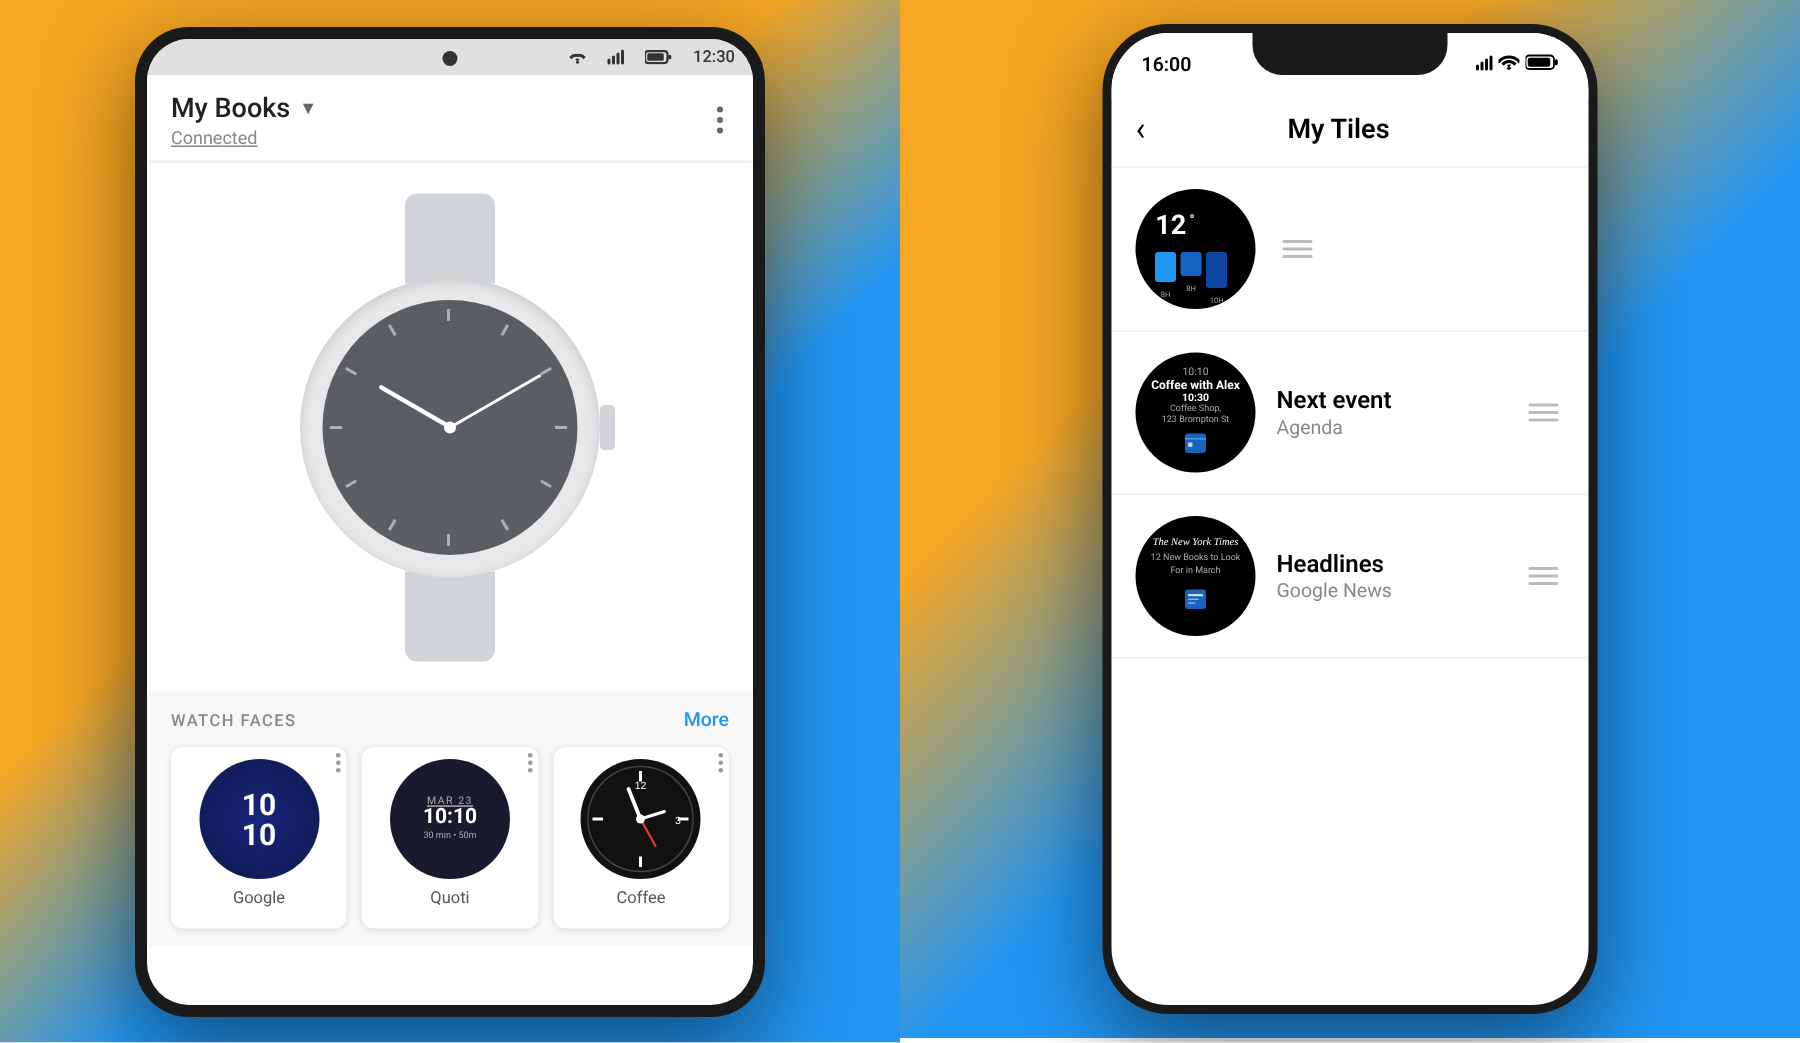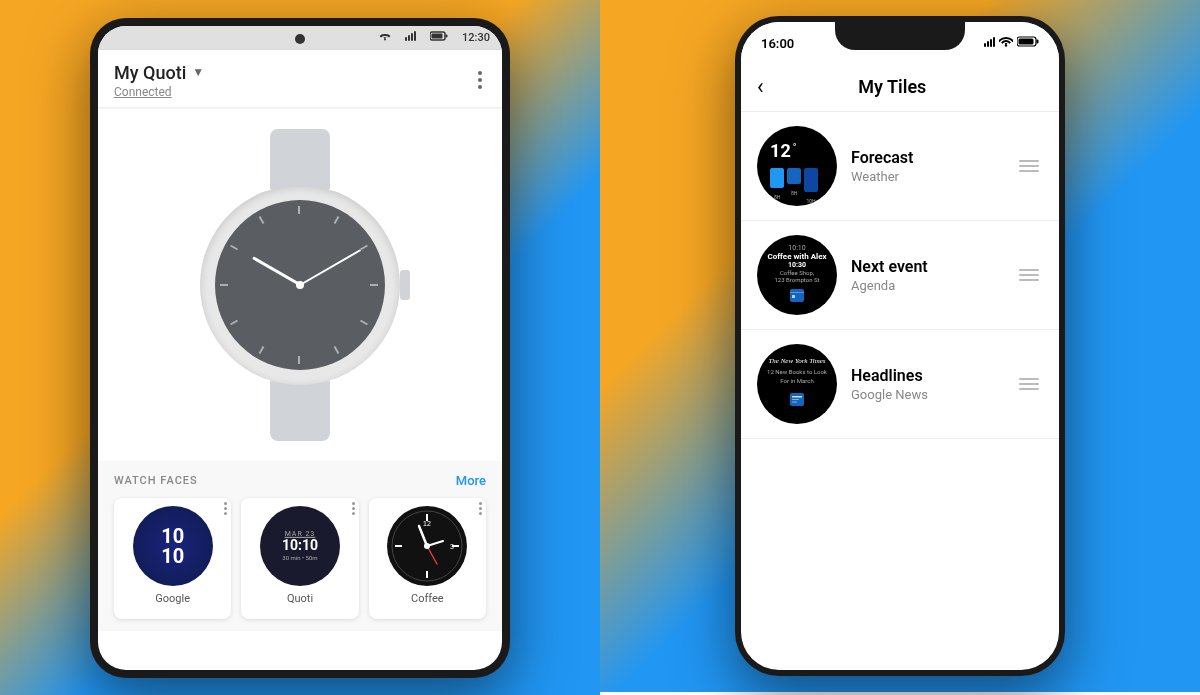--- a/index.html
+++ b/index.html
@@ -71,20 +71,21 @@
       justify-content: flex-end;
       padding: 4px 12px;
       font-size: 11px;
       color: #333;
       gap: 4px;
       height: 24px;
     }
 
     .android-status-icons {
       display: flex;
+      align-items: center;
       gap: 14px;
     }
 
     .android-header {
       background: #fff;
       padding: 12px 16px 8px;
       display: flex;
       align-items: center;
       justify-content: space-between;
       box-shadow: 0 1px 3px rgba(0,0,0,0.1);
@@ -533,21 +534,21 @@
             <rect x="15.5" y="3.5" width="2" height="3" rx="1" fill="#333"></rect>
             <rect x="1.5" y="2.5" width="11" height="5" rx="1" fill="#333"></rect>
           </svg>
           <span style="font-size:11px;color:#333;font-weight:500;">12:30</span>
         </div>
       </div>
 
       <div class="android-header">
         <div class="watch-title-row">
           <div class="watch-title">
-            <span>My Quoti</span>
+            <span>My Books</span>
             <span class="dropdown-arrow">▼</span>
           </div>
           <div class="watch-subtitle">Connected</div>
         </div>
         <div class="three-dots">
           <span></span>
             <span></span>
             <span></span>
         </div>
       </div>
@@ -713,24 +714,20 @@
                 </div>
                 <div style="width:14px;height:16px;background:#1565C0;border-radius:2px;position:relative;">
                   <span style="position:absolute;bottom:-12px;left:0;right:0;font-size:5px;color:#aaa;text-align:center;">8H</span>
                 </div>
                 <div style="width:14px;height:24px;background:#0D47A1;border-radius:2px;position:relative;">
                   <span style="position:absolute;bottom:-12px;left:0;right:0;font-size:5px;color:#aaa;text-align:center;">10H</span>
                 </div>
               </div>
             </div>
           </div>
-          <div class="tile-info">
-            <div class="tile-name">Forecast</div>
-            <div class="tile-sub">Weather</div>
-          </div>
           <div class="tile-handle">
             <span></span>
               <span></span>
               <span></span>
           </div>
         </div>
 
         <div class="tile-item">
           <div class="tile-icon">
             <div style="padding:6px;text-align:center;">

